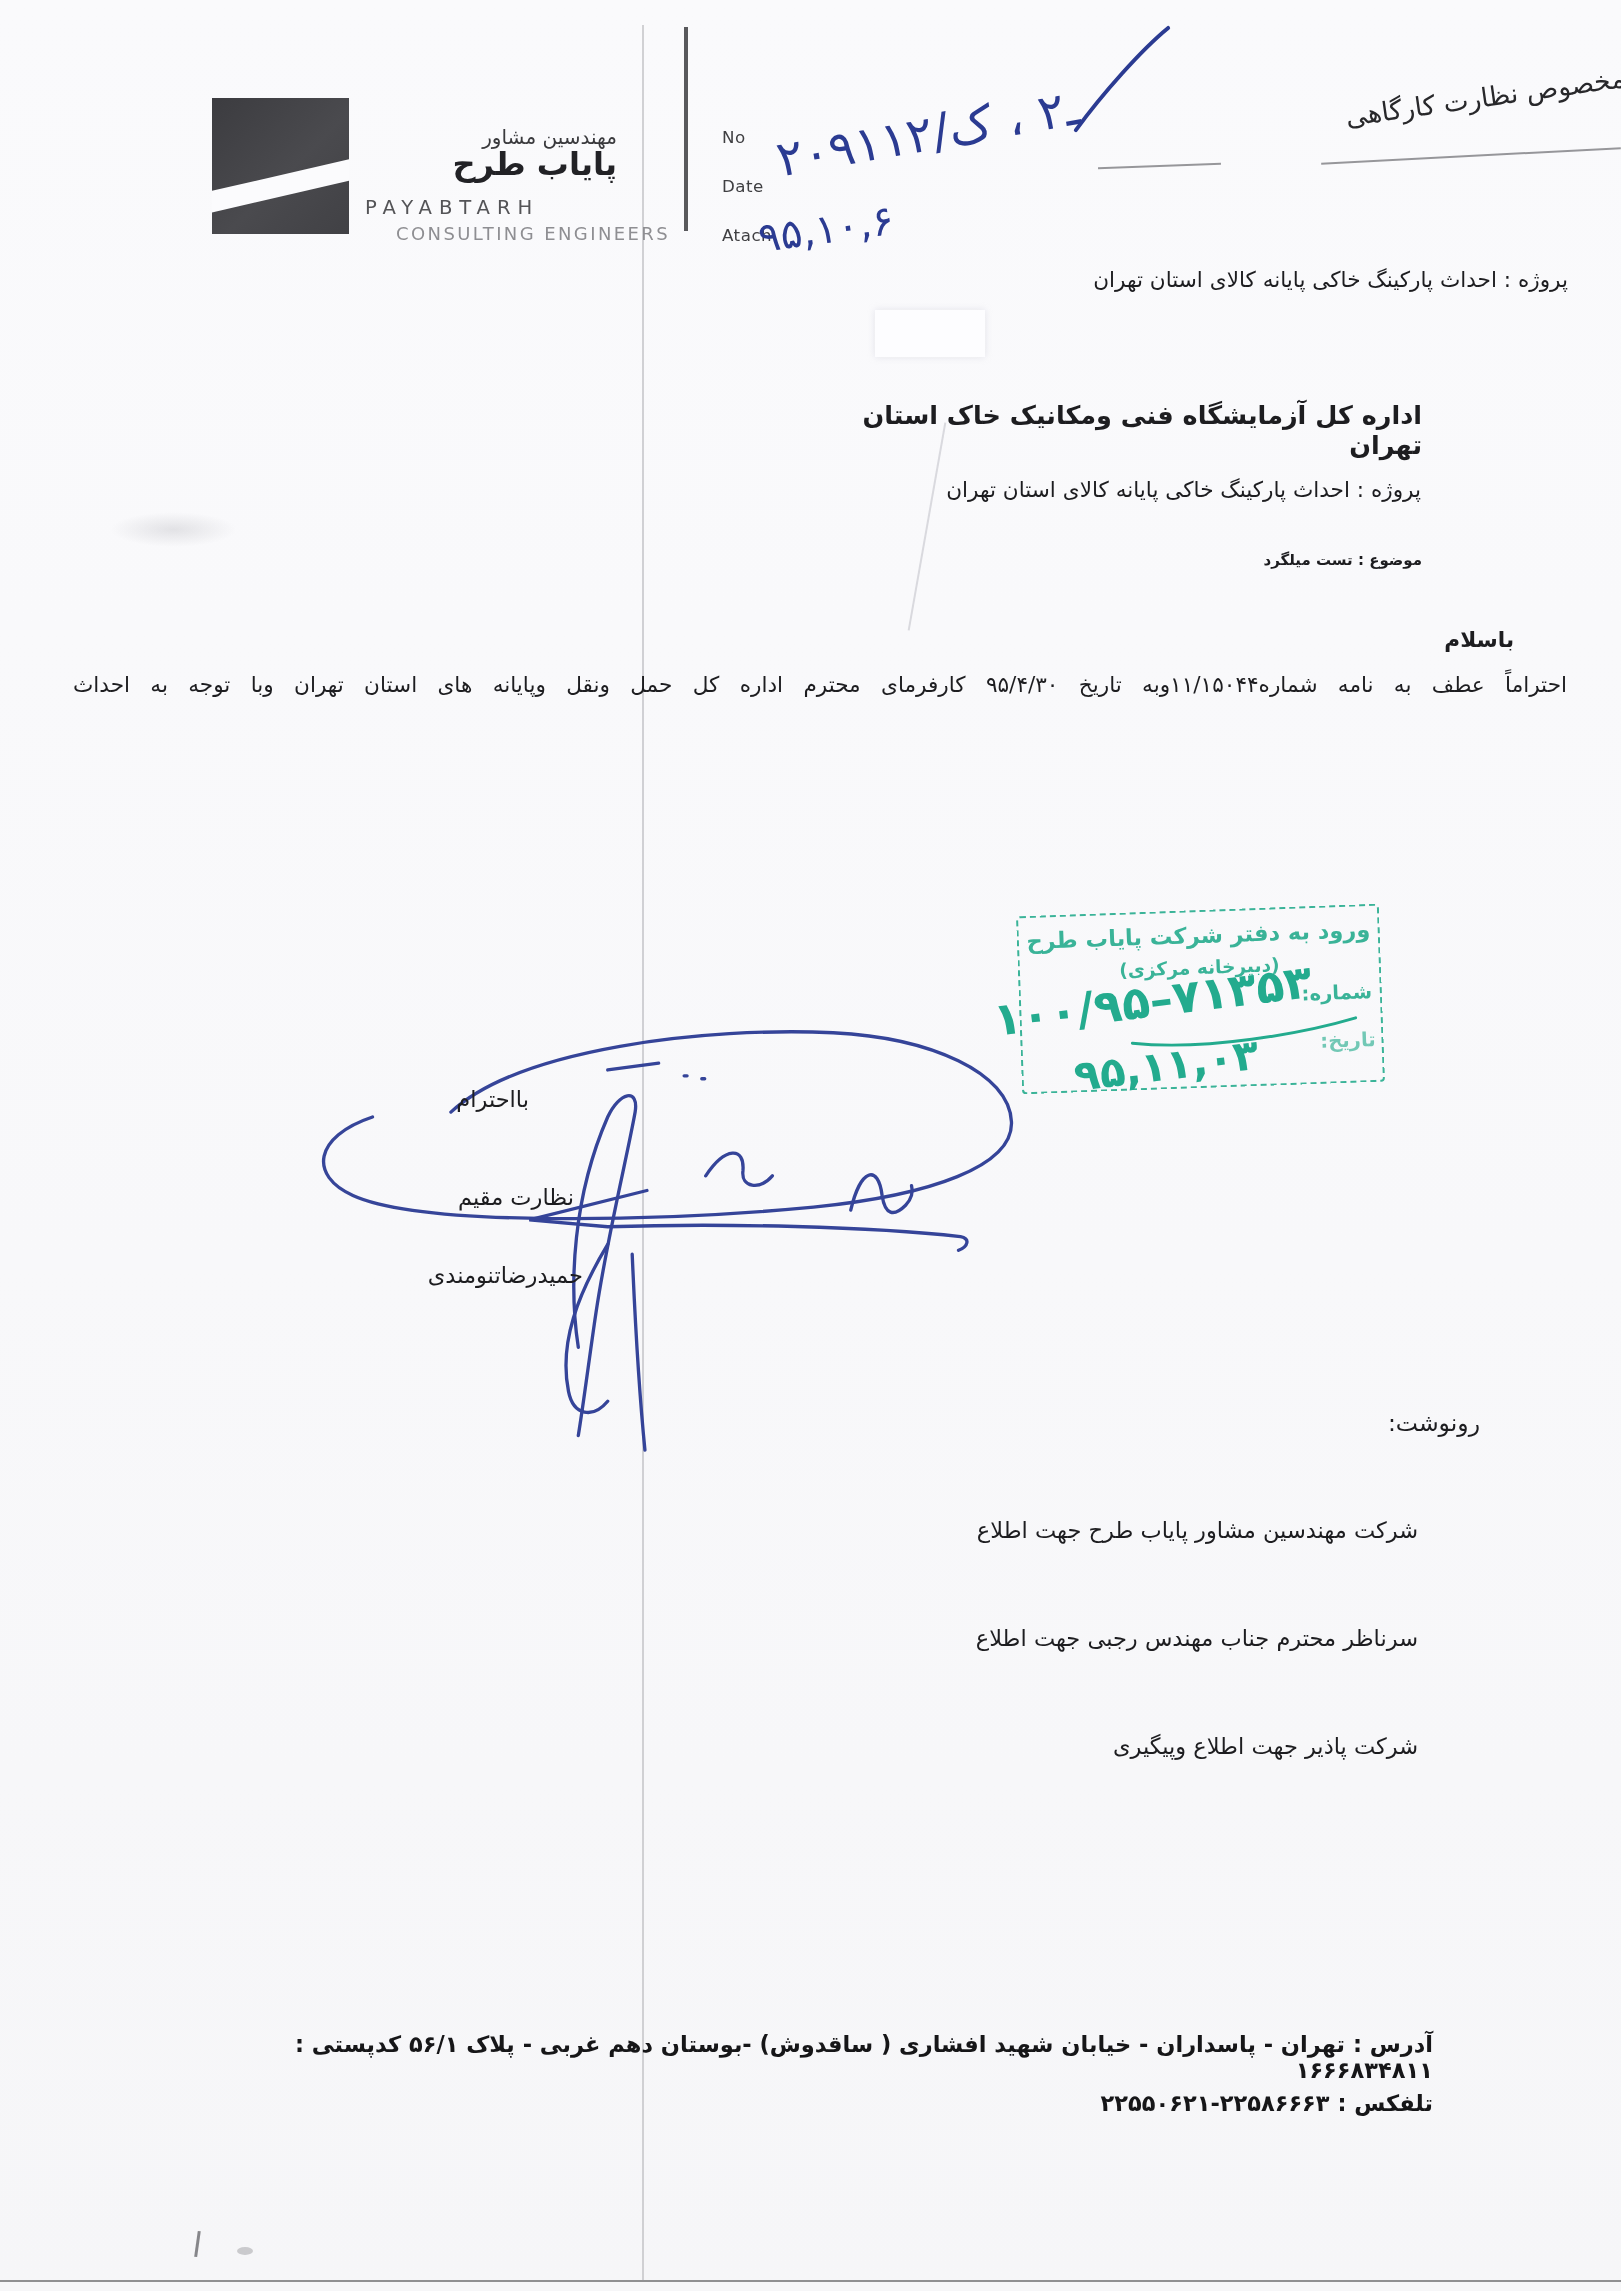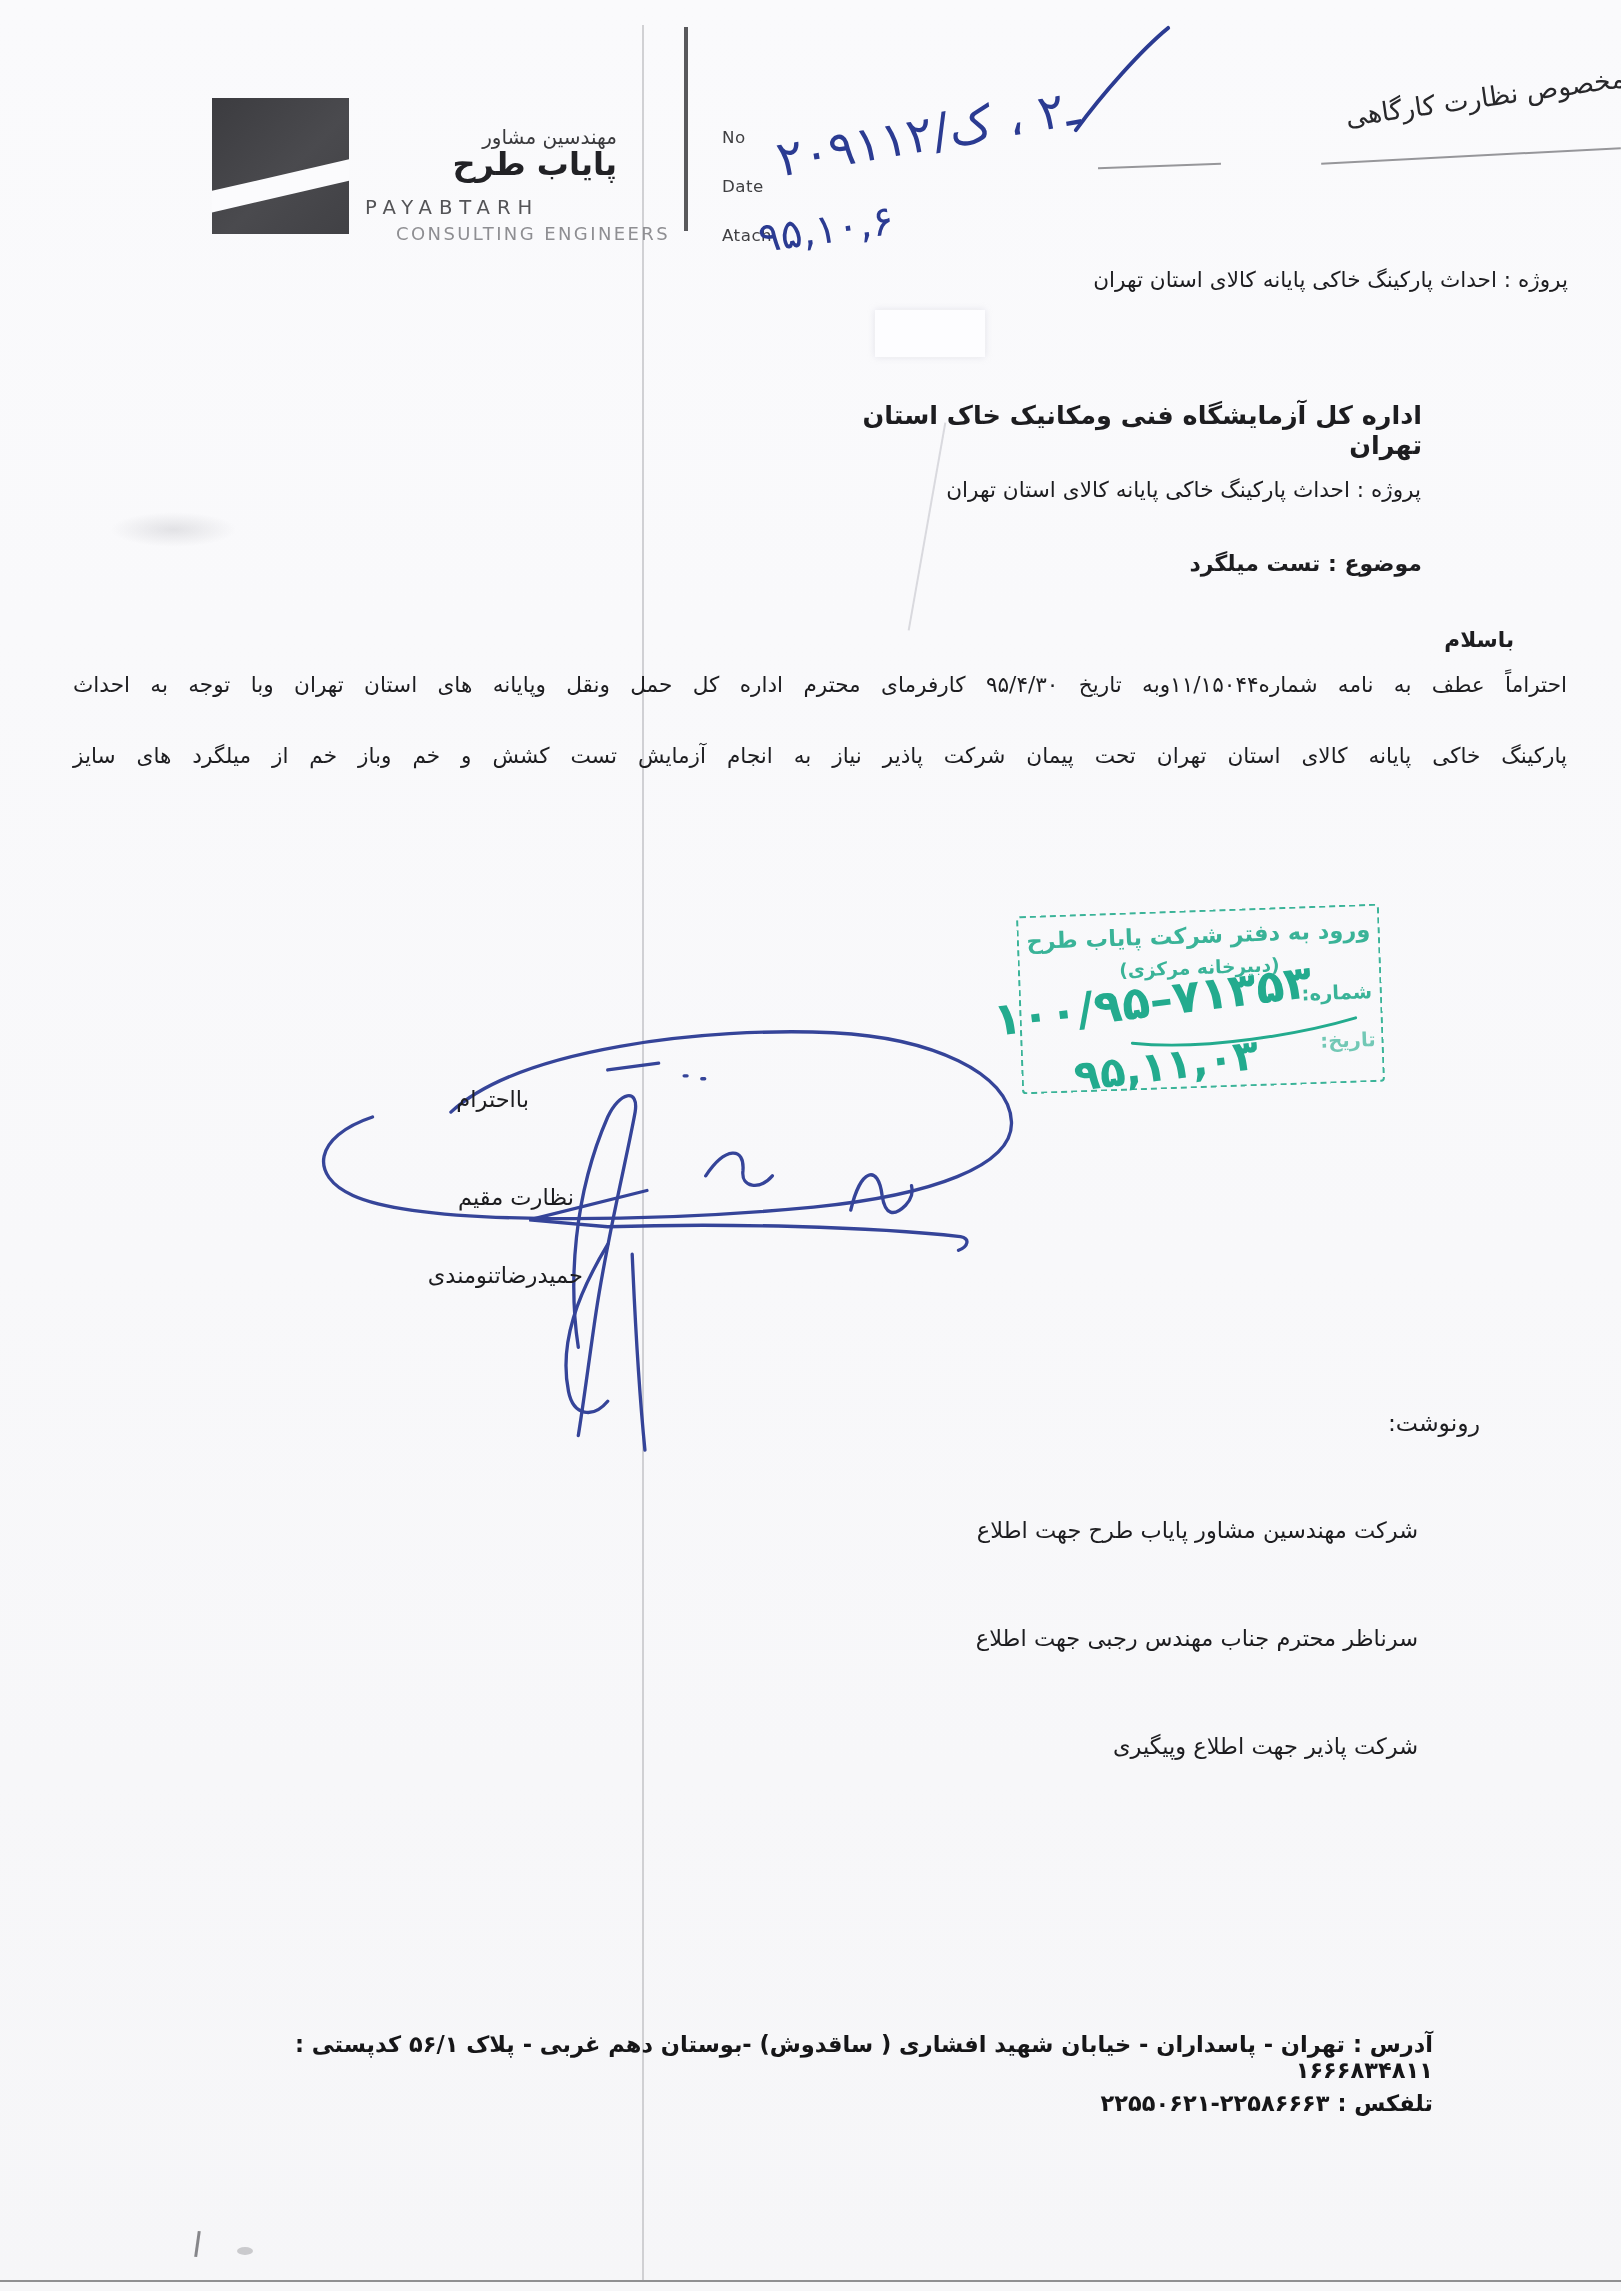--- a/index.html
+++ b/index.html
@@ -76,25 +76,24 @@
   <div class="abs ltr hw-blue-sm" style="left:757px;top:194px;width:294px;">۹۵,۱۰,۶</div>
 
   <div class="abs fa site-note">مخصوص نظارت کارگاهی</div>
   <div class="abs note-u" style="left:1098px;top:165px;width:123px;transform:rotate(-2deg);"></div>
   <div class="abs note-u" style="left:1321px;top:155px;width:300px;transform:rotate(-3deg);"></div>
 
   <div class="abs fa t22" style="left:980px;top:267px;width:588px;">پروژه : احداث پارکینگ خاکی پایانه کالای استان تهران</div>
 
   <div class="abs fa bold" style="left:814px;top:400px;width:608px;font-size:25.5px;">اداره کل آزمایشگاه فنی ومکانیک خاک استان تهران</div>
   <div class="abs fa t22" style="left:872px;top:477px;width:549px;">پروژه : احداث پارکینگ خاکی پایانه کالای استان تهران</div>
-  <div class="abs fa bold" style="left:1108px;top:551px;width:314px;font-size:22px;">موضوع : تست میلگرد</div>
+  <div class="abs fa bold" style="left:1108px;top:551px;width:314px;font-size:15px;">موضوع : تست میلگرد</div>
   <div class="abs fa t22" style="left:1318px;top:627px;width:196px;font-weight:bold;">باسلام</div>
 
   <div class="abs fa t22 just" style="left:73px;top:672px;width:1494px;">احتراماً عطف به نامه شماره۱۱/۱۵۰۴۴وبه تاریخ ۹۵/۴/۳۰ کارفرمای محترم اداره کل حمل ونقل وپایانه های استان تهران وبا توجه به احداث</div>
-  <div class="abs fa t22 just" style="left:73px;top:743px;width:1494px;">پارکینگ خاکی پایانه کالای استان تهران تحت پیمان شرکت پاذیر نیاز به انجام آزمایش تست کشش و خم وباز خم از میلگرد های سایز</div>
 
   <div class="abs fa stamp-box">
     <div class="stamp-l1">ورود به دفتر شرکت پایاب طرح</div>
     <div class="stamp-l2">(دبیرخانه مرکزی)</div>
     <div class="stamp-lbl" style="right:7.8px;top:74px;">شماره:</div>
     <div class="stamp-lbl" style="right:5.9px;top:122px;opacity:.7;">تاریخ:</div>
   </div>
   <div class="abs ltr hw-green" style="left:992px;top:968px;width:412px;font-size:46px;letter-spacing:2px;">۱۰۰/۹۵–۷۱۳۵۳</div>
   <div class="abs ltr hw-green" style="left:1073px;top:1033px;width:314px;font-size:42px;letter-spacing:2px;">۹۵,۱۱,۰۳</div>
   <svg class="abs" style="left:1127px;top:1012px;" width="235" height="39" viewBox="0 0 240 40">

